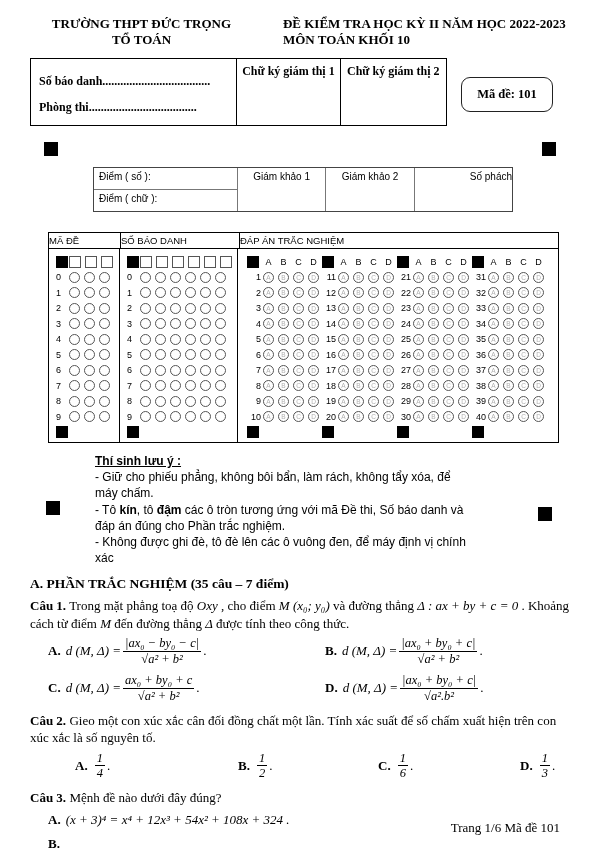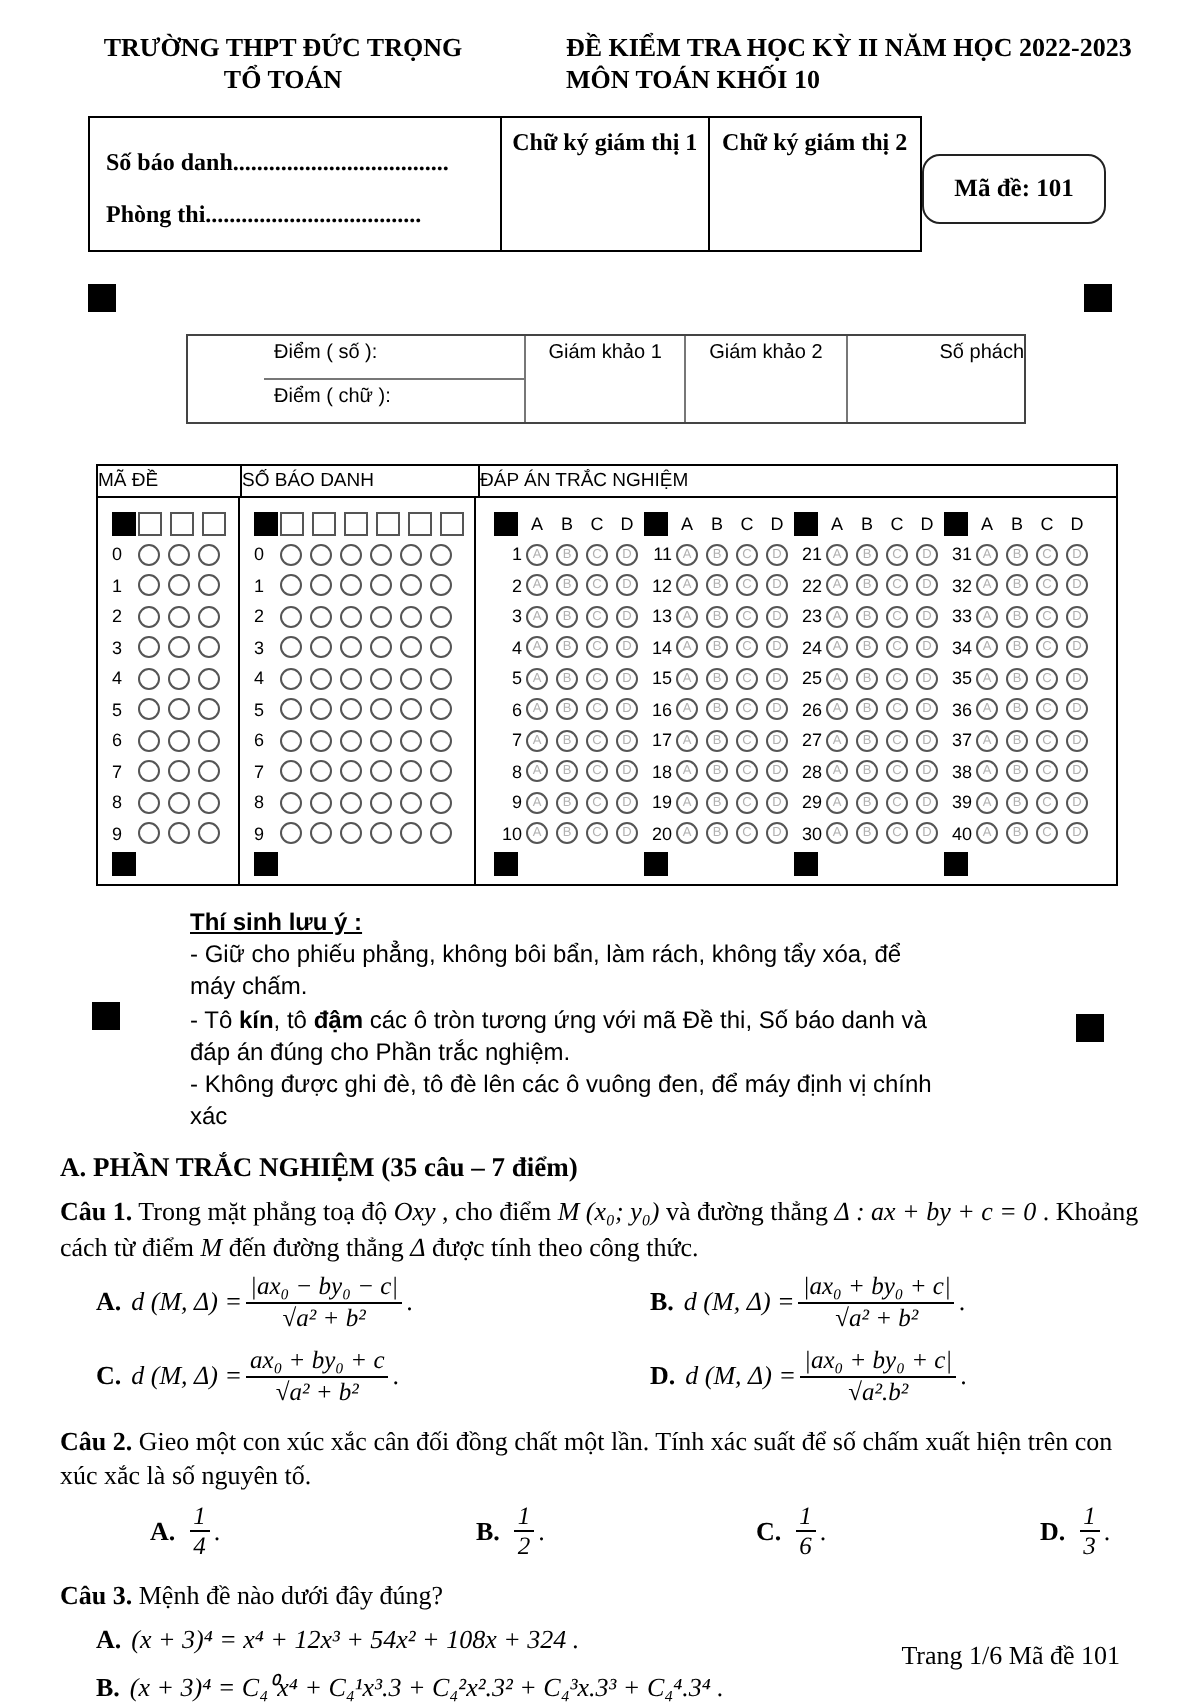--- a/index.html
+++ b/index.html
@@ -9,35 +9,35 @@
   .bd{font-weight:bold;}
 
   
   .hdr{display:flex;margin-top:16px;}
   .hdr-left{width:47%;text-align:center;font-weight:bold;font-size:13px;line-height:1.25;}
   .hdr-right{width:53%;font-weight:bold;font-size:13px;line-height:1.25;}
   .hdr-time{font-style:italic;}
 
   
   .info-row{position:relative;height:72px;margin-top:9px;}
-  .info{position:absolute;left:30px;top:0;width:415px;height:66px;border:1.4px solid #000;display:flex;margin-left:14px;}
+  .info{position:absolute;left:30px;top:0;width:415px;height:66px;border:1.4px solid #000;display:flex;}
   .info-c1{width:198px;padding:9px 4px 0 8px;font-weight:bold;font-size:12px;line-height:2.2;}
   .info-c2{width:105px;border-left:1.2px solid #000;text-align:center;padding-top:5px;font-weight:bold;font-size:12px;}
   .info-c3{width:108px;border-left:1.2px solid #000;text-align:center;padding-top:5px;font-weight:bold;font-size:12px;}
   .made-box{position:absolute;left:461px;top:19px;width:90px;height:33px;border:1.6px solid #222;
             border-radius:9px;display:flex;align-items:center;justify-content:center;
             font-weight:bold;font-size:12.5px;}
 
   
   .fidrow{position:relative;height:15px;margin-top:12px;}
   .fid{position:absolute;width:14px;height:14px;background:#000;}
 
   
   .score{display:flex;margin:10px 0 0 93px;width:420px;border:1.2px solid #444;
-         font-family:"Liberation Sans",sans-serif;font-size:10px;height:45px;box-sizing:border-box;padding-left:38px;}
+         font-family:"Liberation Sans",sans-serif;font-size:10px;height:45px;box-sizing:border-box;}
   .sc-left{width:144px;display:flex;flex-direction:column;}
   .sc-left div{flex:1;padding:3px 0 0 5px;}
   .sc-left div:first-child{border-bottom:1px solid #777;}
   .sc-col{border-left:1px solid #777;text-align:center;padding-top:3px;}
   .sc-g1{width:88px;}.sc-g2{width:88px;}.sc-g3{width:98px;text-align:right;}
 
   
   .sheet{margin:20px 0 0 48px;width:511px;border:1.3px solid #000;
          font-family:"Liberation Sans",sans-serif;box-sizing:border-box;}
   .sheet-head{display:flex;border-bottom:1px solid #000;font-size:9.5px;height:15px;line-height:15px;text-align:left;}
@@ -733,21 +733,20 @@
 
   <div class="q" style="margin-top:8px;">
     <span class="qlabel">Câu 3.</span><span> Mệnh đề nào dưới đây đúng?</span>
   </div>
   <div class="q3opt">
     <span class="olabel">A.</span>
     <span class="it">(x + 3)⁴ = x⁴ + 12x³ + 54x² + 108x + 324 .</span>
   </div>
   <div class="q3opt">
     <span class="olabel">B.</span>
-    <span class="it">(x + 3)⁴ = C₄⁰x⁴ + C₄¹x³.3 + C₄²x².3² + C₄³x.3³ + C₄⁴.3⁴ .</span>
   </div>
   <div class="q3opt">
     <span class="olabel">C.</span>
     <span class="it">(x + 3)⁴ = x⁴ + 108x³ + 54x² + 108x + 81 .</span>
   </div>
 
   <div class="footer">Trang 1/6 Mã đề 101</div>
 </div>
 
 </body></html>

